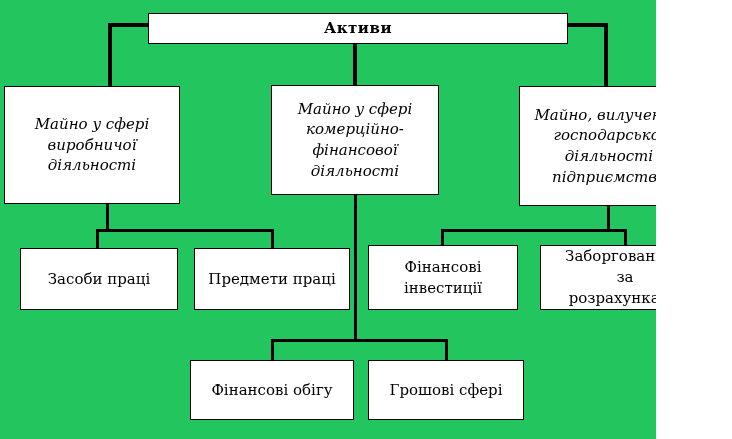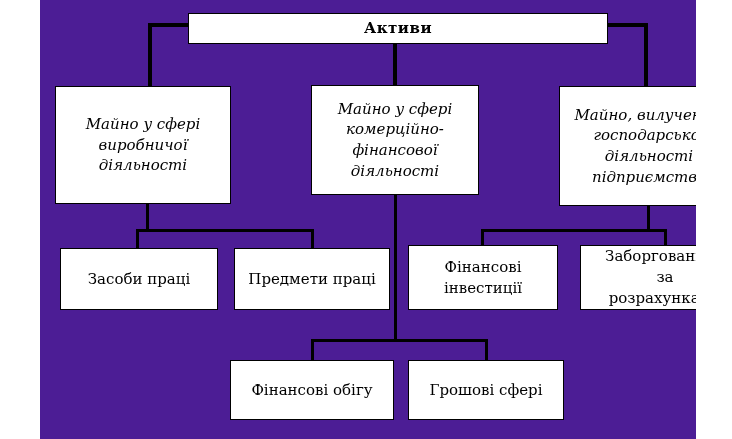--- a/index.html
+++ b/index.html
@@ -4,46 +4,45 @@
 <style>
   html, body {
     margin: 0;
     padding: 0;
     background: #ffffff;
   }
   .stage {
     position: relative;
     width: 656px;
     height: 439px;
-    background: #4c1d95;
+    background: #22c55e;
     font-family: "DejaVu Serif", "Liberation Serif", serif;
     color: #000;
     overflow: hidden;
-    margin-left: 40px;
   }
   .box {
     position: absolute;
     box-sizing: border-box;
     border: 1.5px solid #000;
     background: #ffffff;
     display: flex;
     align-items: center;
     justify-content: center;
     text-align: center;
     font-size: 15px;
     line-height: 1.38;
     padding: 4px 10px;
   }
   .root {
     left: 148px; top: 13px; width: 420px; height: 31px;
     font-weight: bold;
     letter-spacing: 0.5px;
   }
   .lvl2 { font-style: italic; }
-  .n-production { left: 15px;  top: 86px; width: 176px; height: 118px; padding: 4px 23px; }
+  .n-production { left: 4px;  top: 86px; width: 176px; height: 118px; padding: 4px 23px; }
   .n-commercial { left: 271px; top: 85px; width: 168px; height: 110px; padding: 4px 16px; font-style: italic; }
   .n-withdrawn  { left: 519px; top: 86px; width: 180px; height: 120px; padding: 20px 12px; }
   .n-labor-means    { left: 20px;  top: 248px; width: 158px; height: 62px; }
   .n-labor-objects  { left: 194px; top: 248px; width: 156px; height: 62px; }
   .n-fin-invest     { left: 368px; top: 245px; width: 150px; height: 65px; }
   .n-receivables    { left: 540px; top: 245px; width: 170px; height: 65px; padding: 4px 22px; }
   .n-circulation    { left: 190px; top: 360px; width: 164px; height: 60px; }
   .n-cash           { left: 368px; top: 360px; width: 156px; height: 60px; }
 
   .line {

